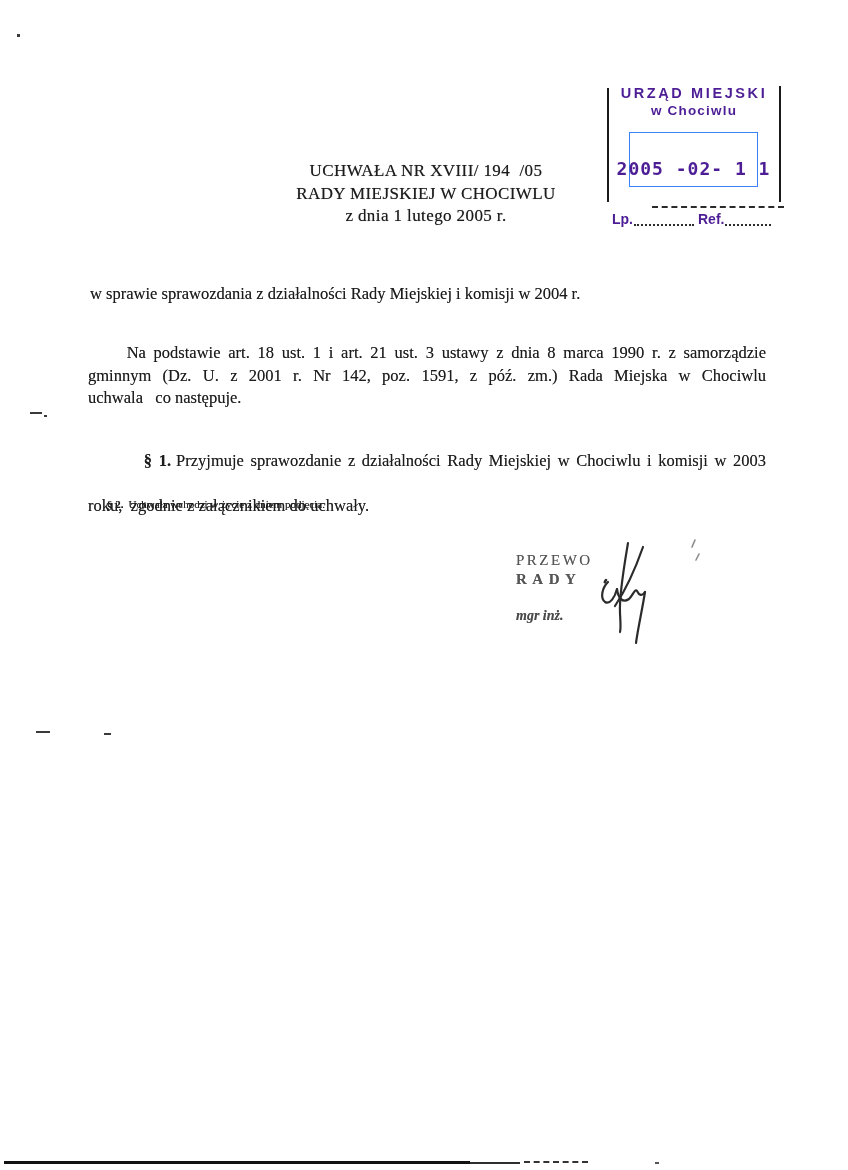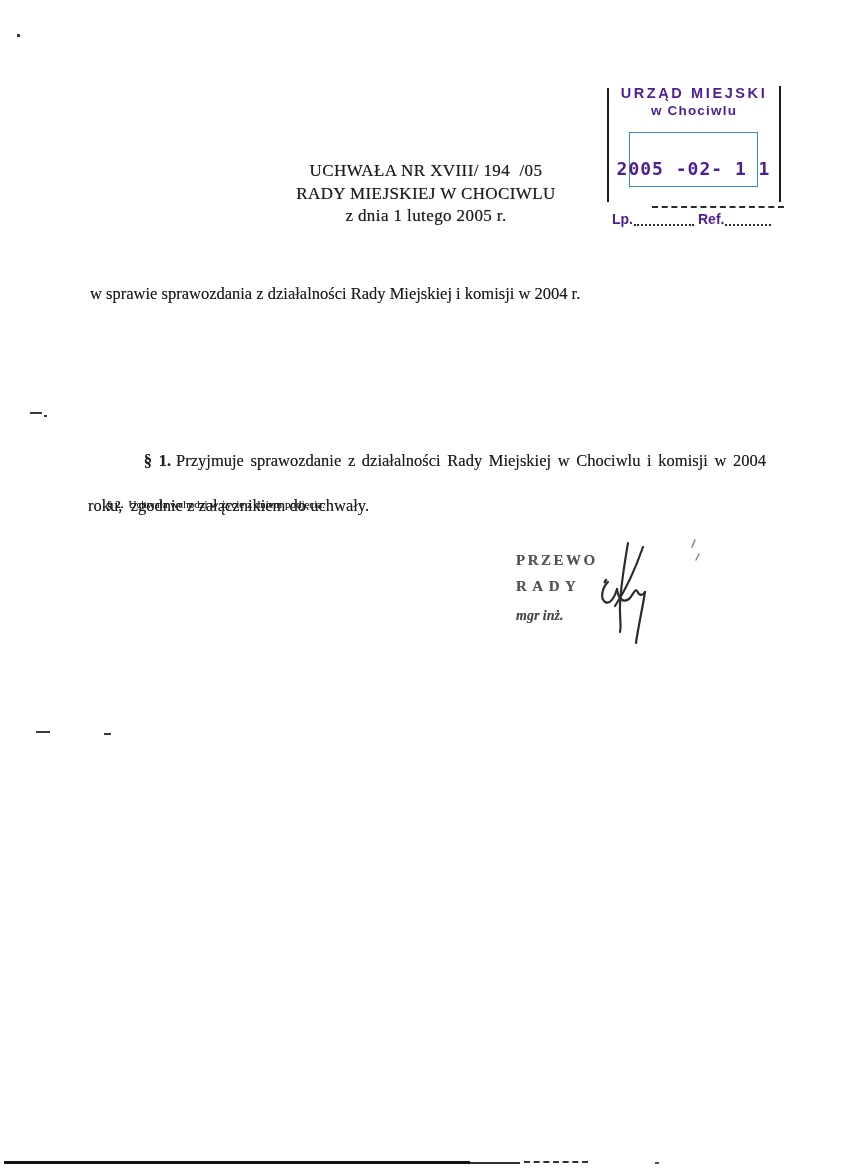--- a/index.html
+++ b/index.html
@@ -44,23 +44,23 @@
   .stamp-row{left:12px;top:104px;width:170px;font-size:14px;font-weight:bold;
     display:flex;align-items:flex-end;margin-top:27px;}
   .dotted{border-bottom:2px dotted #2a2a2a;height:14px;}
   .dot-lp{width:60px;margin:0 4px 1px 1px;}
   .dot-ref{width:46px;margin:0 0 1px 1px;}
   .stamp-dash{left:52px;top:126px;width:132px;border-top:2.5px dashed #2a2a2a;}
 
   
   .sig-block{left:516px;top:552px;width:200px;color:#2b2b2b;}
   .sig-l1{position:absolute;left:0;top:0;font-size:15px;letter-spacing:2.5px;
+    font-weight:normal;opacity:0.8;}
+  .sig-l2{position:absolute;left:0;top:19px;font-size:15px;letter-spacing:5.5px;
     font-weight:bold;opacity:0.8;}
-  .sig-l2{position:absolute;left:0;top:19px;font-size:15px;letter-spacing:5.5px;
-    font-weight:bold;opacity:0.8;margin-top:7px;}
   .sig-cred{position:absolute;left:0;top:56px;font-size:14px;font-style:italic;
     font-weight:bold;opacity:0.85;}
   .sig-svg{left:575px;top:533px;}
 
   
   .mark{background:#3a3a3a;}
   .bottom-line-1{left:4px;top:1161px;width:466px;height:3px;background:#121212;}
   .bottom-line-2{left:470px;top:1162px;width:50px;height:2px;background:#2e2e2e;}
   .bottom-dash{left:524px;top:1161px;width:64px;border-top:2px dashed #333;}
   .bottom-dot{left:655px;top:1162px;width:4px;height:2px;background:#555;}
@@ -94,24 +94,29 @@
       <span>Lp.</span>
       <span class="dotted dot-lp"></span>
       <span>Ref.</span>
       <span class="dotted dot-ref"></span>
     </div>
     <div class="abs stamp-dash"></div>
   </div>
 
   <div class="abs subject txt">w sprawie sprawozdania z działalności Rady Miejskiej i komisji w 2004 r.</div>
 
+  <div class="abs preamble just">
+      <div class="pline">     Na podstawie art. 18 ust. 1 i art. 21 ust. 3 ustawy z dnia 8 marca 1990 r. z samorządzie</div>
+      <div class="pline">gminnym (Dz. U. z 2001 r. Nr 142, poz. 1591, z póź. zm.) Rada Miejska w Chociwlu</div>
+      <div class="pline">uchwala   co następuje.</div>
+    </div>
 
   <div class="abs para1">
     <div class="pline l1 txt">
-      <b class="marker">§ 1.</b><span class="txt">Przyjmuje sprawozdanie z działalności Rady Miejskiej w Chociwlu i komisji w 2004</span>
+      <b class="marker">§ 1.</b><span class="txt">Przyjmuje sprawozdanie z działalności Rady Miejskiej w Chociwlu i komisji w 2003</span>
     </div>
     <div class="pline txt">roku,  zgodnie z załącznikiem do uchwały.</div>
   </div>
 
   <div class="abs para2 txt">
     <b class="marker">§ 2.</b><span class="txt">Uchwała wchodzi w życie z dniem podjęcia.</span>
   </div>
 
   <div class="abs sig-block">
     <div class="sig-l1 txt">PRZEWO</div>

